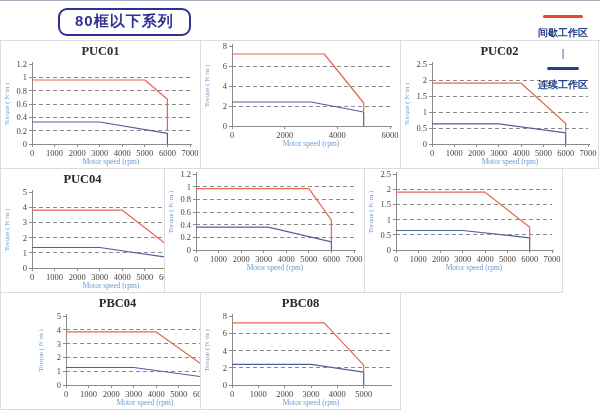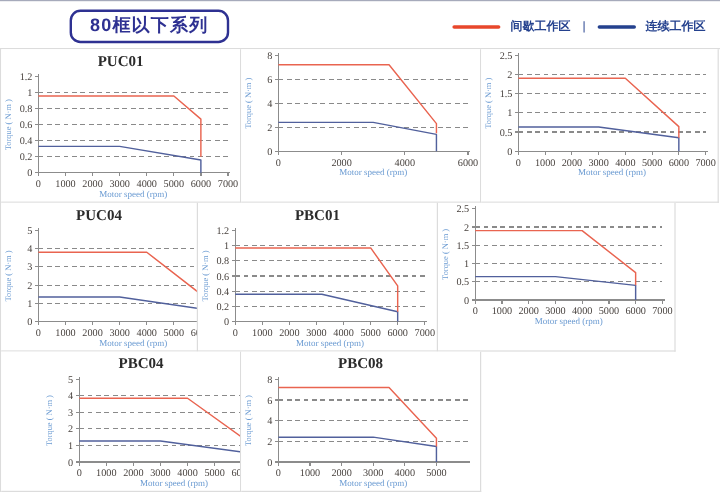--- a/index.html
+++ b/index.html
@@ -14,21 +14,21 @@
     position:absolute;left:10px;top:7px;
     border:2px solid #2e3192;border-radius:9px;
     padding:2px 15px 3px 15px;
     color:#2e3192;font-size:15px;font-weight:bold;letter-spacing:1px;
     background:#fff;
     margin-left:48px;
   }
   .legend{
     position:absolute;right:12px;top:14px;
     display:flex;align-items:center;gap:8px;
-    font-size:10px;font-weight:bold;color:#24418e;
+    font-size:10px;font-weight:bold;color:#24418e;flex-direction:column;
   }
   .swatch{display:inline-block;height:3px;border-radius:2px;}
   .swatch.red{width:40px;}
   .swatch.blue{width:32px;}
   .legend-sep{color:#24418e;font-weight:normal;padding:0 2px;}
   
   .grid{
     width:600px;box-sizing:border-box;
     border-top:1px solid #dcdcdc;border-left:1px solid #dcdcdc;
   }
@@ -132,21 +132,21 @@
             <text x="26" y="48" text-anchor="end" font-size="8.5px" fill="#4a4440">4</text>
             <line x1="28" y1="25" x2="31" y2="25" stroke="#8c8c8c" stroke-width="1" shape-rendering="crispEdges"></line>
             <text x="26" y="28" text-anchor="end" font-size="8.5px" fill="#4a4440">6</text>
             <line x1="28" y1="5" x2="31" y2="5" stroke="#8c8c8c" stroke-width="1" shape-rendering="crispEdges"></line>
             <text x="26" y="8" text-anchor="end" font-size="8.5px" fill="#4a4440">8</text>
             <path d="M31.0 61.0 L110.0 61.0 L162.7 71.0 L162.7 85.0" fill="none" stroke="#51609c" stroke-width="1.2" stroke-linejoin="round"></path>
             <path d="M31.0 13.0 L123.2 13.0 L162.7 62.0 L162.7 70.0" fill="none" stroke="#e96450" stroke-width="1.2" stroke-linejoin="round"></path>
             <text x="110" y="105" text-anchor="middle" font-size="7.5px" fill="#6b9bd2">Motor speed (rpm)</text>
             <text x="8" y="45" text-anchor="middle" font-size="7px" fill="#6b9bd2" transform="rotate(-90 8 45)">Torque ( N·m )</text>
           </svg></div>
-        <div class="cell" style="width: 198px; height: 128px;"><svg width="197" height="108" viewBox="0 0 197 108">
+        <div class="cell" style="width: 198px; height: 128px;"><div class="chart-title">PUC02</div><svg width="197" height="108" viewBox="0 0 197 108">
             <line x1="31" y1="69" x2="187" y2="69" stroke="#8a8a8a" stroke-width="1" stroke-dasharray="4 3" shape-rendering="crispEdges"></line>
             <line x1="31" y1="53" x2="187" y2="53" stroke="#8a8a8a" stroke-width="1" stroke-dasharray="4 3" shape-rendering="crispEdges"></line>
             <line x1="31" y1="37" x2="187" y2="37" stroke="#8a8a8a" stroke-width="1" stroke-dasharray="4 3" shape-rendering="crispEdges"></line>
             <line x1="31" y1="21" x2="187" y2="21" stroke="#8a8a8a" stroke-width="1" stroke-dasharray="4 3" shape-rendering="crispEdges"></line>
             <line x1="31" y1="3" x2="31" y2="85" stroke="#8c8c8c" stroke-width="1" shape-rendering="crispEdges"></line>
             <line x1="31" y1="85" x2="189" y2="85" stroke="#8c8c8c" stroke-width="1" shape-rendering="crispEdges"></line>
             <line x1="31" y1="85" x2="31" y2="88" stroke="#8c8c8c" stroke-width="1" shape-rendering="crispEdges"></line>
             <text x="31" y="97" text-anchor="middle" font-size="8.5px" fill="#4a4440">0</text>
             <line x1="53.285714285714285" y1="85" x2="53.285714285714285" y2="88" stroke="#8c8c8c" stroke-width="1" shape-rendering="crispEdges"></line>
             <text x="53.285714285714285" y="97" text-anchor="middle" font-size="8.5px" fill="#4a4440">1000</text>
@@ -214,21 +214,21 @@
             <text x="26" y="38.4" text-anchor="end" font-size="8.5px" fill="#4a4440">3</text>
             <line x1="28" y1="20.199999999999996" x2="31" y2="20.199999999999996" stroke="#8c8c8c" stroke-width="1" shape-rendering="crispEdges"></line>
             <text x="26" y="23.199999999999996" text-anchor="end" font-size="8.5px" fill="#4a4440">4</text>
             <line x1="28" y1="5" x2="31" y2="5" stroke="#8c8c8c" stroke-width="1" shape-rendering="crispEdges"></line>
             <text x="26" y="8" text-anchor="end" font-size="8.5px" fill="#4a4440">5</text>
             <path d="M31.0 60.5 L98.7 60.5 L166.4 70.4 L166.4 81.0" fill="none" stroke="#51609c" stroke-width="1.2" stroke-linejoin="round"></path>
             <path d="M31.0 23.2 L121.3 23.2 L166.4 58.2 L166.4 70.4" fill="none" stroke="#e96450" stroke-width="1.2" stroke-linejoin="round"></path>
             <text x="110" y="101" text-anchor="middle" font-size="7.5px" fill="#6b9bd2">Motor speed (rpm)</text>
             <text x="8" y="43" text-anchor="middle" font-size="7px" fill="#6b9bd2" transform="rotate(-90 8 43)">Torque ( N·m )</text>
           </svg></div>
-        <div class="cell" style="width: 200px; height: 124px;"><div class="chart-title">PBC01</div><svg width="199" height="104" viewBox="0 0 199 104">
+        <div class="cell" style="width: 200px; height: 124px;"><svg width="199" height="104" viewBox="0 0 199 104">
             <line x1="31" y1="68.33333333333333" x2="189" y2="68.33333333333333" stroke="#8a8a8a" stroke-width="1" stroke-dasharray="4 3" shape-rendering="crispEdges"></line>
             <line x1="31" y1="55.666666666666664" x2="189" y2="55.666666666666664" stroke="#8a8a8a" stroke-width="1" stroke-dasharray="4 3" shape-rendering="crispEdges"></line>
             <line x1="31" y1="43" x2="189" y2="43" stroke="#8a8a8a" stroke-width="1" stroke-dasharray="4 3" shape-rendering="crispEdges"></line>
             <line x1="31" y1="30.33333333333333" x2="189" y2="30.33333333333333" stroke="#8a8a8a" stroke-width="1" stroke-dasharray="4 3" shape-rendering="crispEdges"></line>
             <line x1="31" y1="17.666666666666664" x2="189" y2="17.666666666666664" stroke="#8a8a8a" stroke-width="1" stroke-dasharray="4 3" shape-rendering="crispEdges"></line>
             <line x1="31" y1="3" x2="31" y2="81" stroke="#8c8c8c" stroke-width="1" shape-rendering="crispEdges"></line>
             <line x1="31" y1="81" x2="191" y2="81" stroke="#8c8c8c" stroke-width="1" shape-rendering="crispEdges"></line>
             <line x1="31" y1="81" x2="31" y2="84" stroke="#8c8c8c" stroke-width="1" shape-rendering="crispEdges"></line>
             <text x="31" y="93" text-anchor="middle" font-size="8.5px" fill="#4a4440">0</text>
             <line x1="53.57142857142857" y1="81" x2="53.57142857142857" y2="84" stroke="#8c8c8c" stroke-width="1" shape-rendering="crispEdges"></line>

